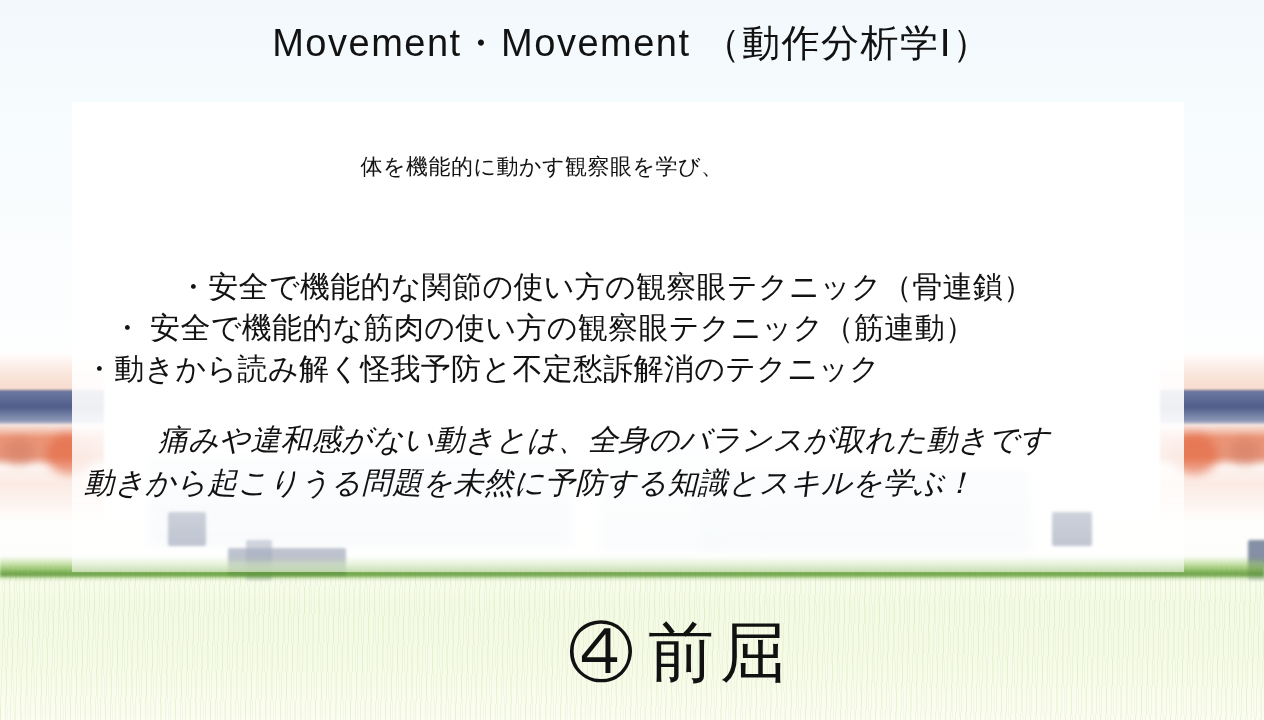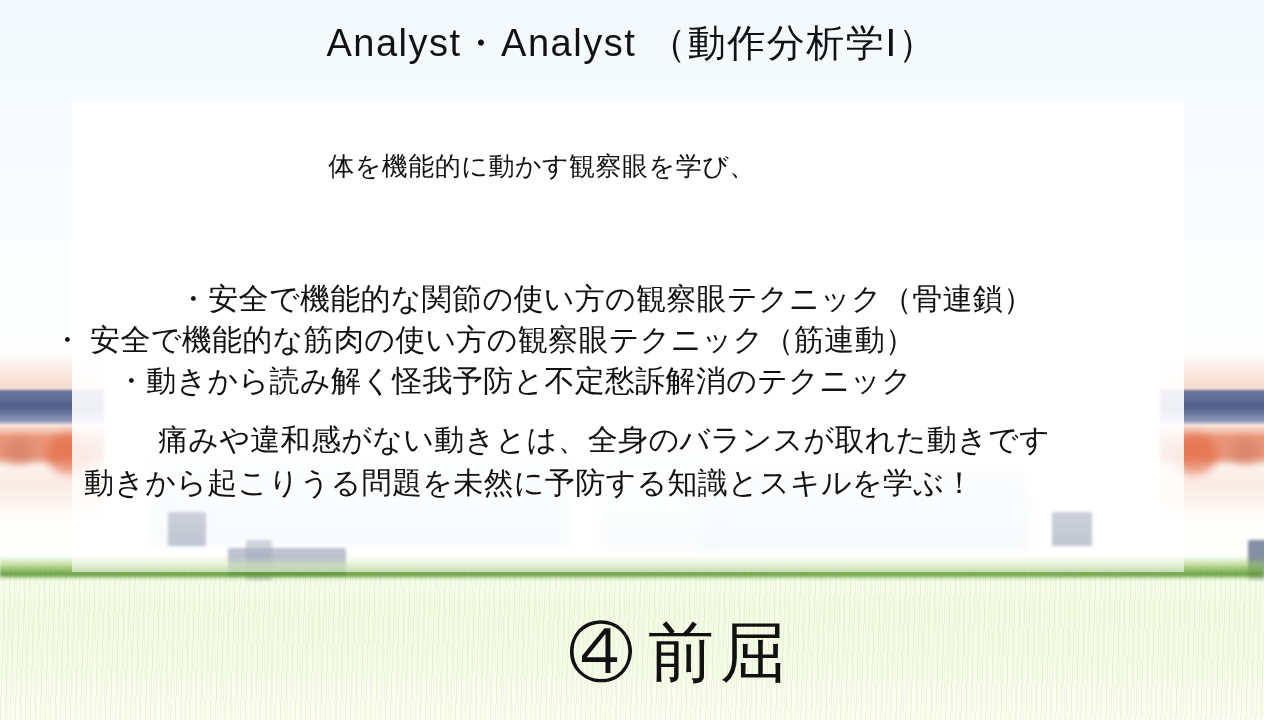--- a/index.html
+++ b/index.html
@@ -192,53 +192,54 @@
     color: #121212;
     white-space: nowrap;
   }
 
   .lede {
     position: absolute;
     left: 0;
     top: 144px;
     width: 1084px;
     text-align: center;
-    font-size: 26px;
+    font-size: 22px;
     line-height: 45px;
     color: #121212;
     letter-spacing: 0.5px;
   }
 
   .bullets {
     position: absolute;
     left: 0;
     top: 266px;
     width: 1264px;
     font-size: 30px;
     line-height: 41px;
     color: #121212;
     letter-spacing: 0.3px;
   }
   .bullets .b {
     display: block;
     white-space: nowrap;
   }
-  .bullets .b1 { padding-left: 178px; margin-top: 12px; }
-  .bullets .b2 { padding-left: 52px; }
-  .bullets .b3 { padding-left: 116px; }
+  .bullets .b1 { padding-left: 178px; }
+  .bullets .b2 { padding-left: 112px; }
+  .bullets .b3 { padding-left: 84px; }
 
   .closing {
     position: absolute;
     left: 0;
     top: 418px;
     width: 1264px;
     font-size: 30px;
     line-height: 43px;
     color: #121212;
     letter-spacing: 0.3px;
+    font-style: italic;
   }
   .closing .c {
     display: block;
     white-space: nowrap;
   }
   .closing .c1 { padding-left: 158px; }
   .closing .c2 { padding-left: 84px; }
 
   .section-heading {
     position: absolute;
@@ -295,21 +296,21 @@
     <div class="band orange"></div>
     <div class="band fade-bottom"></div>
     <div class="blob" style="left:8px; top:86px; width:30px; height:26px; background:rgba(214,118,92,0.65);"></div>
     <div class="blob" style="left:50px; top:82px; width:48px; height:40px; background:rgba(232,96,52,0.70);"></div>
   </div>
 
   <div class="content-panel"></div>
 
   <div class="layer">
 
-    <div class="slide-title">Analyst・Analyst （動作分析学Ⅰ）</div>
+    <div class="slide-title">Movement・Movement （動作分析学Ⅰ）</div>
 
     <div class="lede">
       <span class="l">体を機能的に動かす観察眼を学び、</span><br>
     </div>
 
     <div class="bullets">
       <span class="b b1">・安全で機能的な関節の使い方の観察眼テクニック（骨連鎖）</span>
       <span class="b b2">・ 安全で機能的な筋肉の使い方の観察眼テクニック（筋連動）</span>
       <span class="b b3">・動きから読み解く怪我予防と不定愁訴解消のテクニック</span>
     </div>

